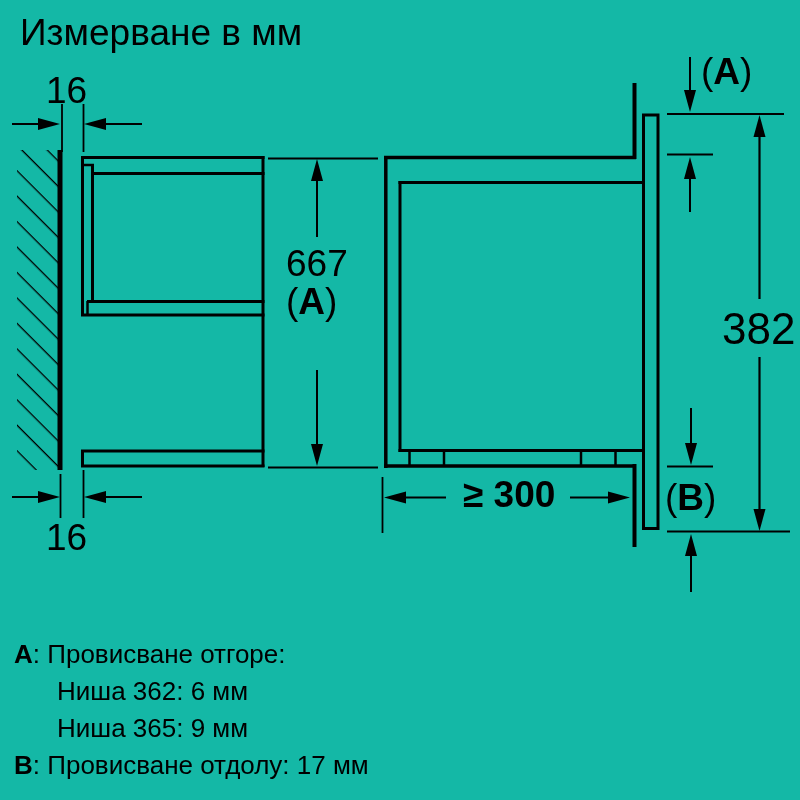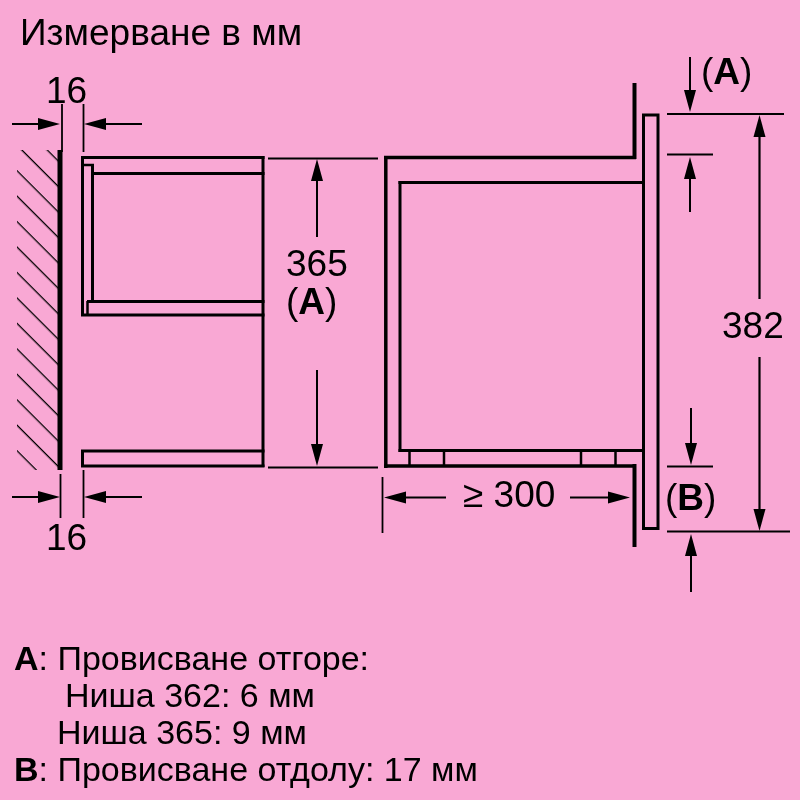--- a/index.html
+++ b/index.html
@@ -1,29 +1,29 @@
 <!DOCTYPE html>
 <html><head>
 <meta charset="utf-8">
 <style>
   html,body{margin:0;padding:0;background:#ffffff;}
   .stage{
-    position:relative;width:800px;height:800px;background:#f9a8d4;overflow:hidden;
+    position:relative;width:800px;height:800px;background:#14b8a6;overflow:hidden;
     font-family:"Liberation Sans","DejaVu Sans",sans-serif;color:#000;
   }
   .stage svg{position:absolute;left:0;top:0;}
   .lbl{
     position:absolute;font-size:37px;line-height:1;white-space:nowrap;color:#000;
     letter-spacing:0px;
   }
   .lbl .bold, .legend-line .key{font-weight:bold;}
   .lbl-center{text-align:right;}
   .dim-stack div{height:38px;}
-  .legend-line{position:absolute;font-size:34px;line-height:1;white-space:nowrap;color:#000;}
-  .big{font-size:37px;}
+  .legend-line{position:absolute;font-size:26px;line-height:1;white-space:nowrap;color:#000;}
+  .big{font-size:44px;}
 </style>
 </head>
 <body>
 
 <div class="stage">
 
   <svg width="800" height="800" viewBox="0 0 800 800" aria-hidden="true">
     <defs>
       <pattern id="hatch" patternUnits="userSpaceOnUse" width="18" height="18" patternTransform="rotate(45)">
         <line x1="0" y1="0" x2="18" y2="0" stroke="#000" stroke-width="2.6"></line>
@@ -136,32 +136,32 @@
       <line x1="570" y1="497.5" x2="608" y2="497.5" stroke-width="2"></line>
       <polygon points="630,497.5 608,491.5 608,503.5" fill="#000" stroke="none"></polygon>
     </g>
   </svg>
 
   <div class="lbl" style="left:20px;top:14px;">Измерване в мм</div>
 
   <div class="lbl lbl-center" style="left:46px;top:72px;width:41px;">16</div>
 
   <div class="lbl dim-stack" style="left:286px;top:245px;">
-    <div>365</div>
+    <div>667</div>
     <div><span>(</span><span class="bold">A</span><span>)</span></div>
   </div>
 
   <div class="lbl" style="left:701px;top:53px;"><span>(</span><span class="bold">A</span><span>)</span></div>
 
   <div class="lbl big" style="left:722px;top:307px;">382</div>
 
-  <div class="lbl" style="left:463px;top:476px;">≥ 300</div>
+  <div class="lbl" style="left:463px;top:476px;font-weight:bold;">≥ 300</div>
 
   <div class="lbl" style="left:665px;top:479px;"><span>(</span><span class="bold">B</span><span>)</span></div>
 
   <div class="lbl lbl-center" style="left:46px;top:519px;width:41px;">16</div>
 
   <div class="legend-line" style="left:14px;top:641px;"><span class="key">A</span><span>: Провисване отгоре:</span></div>
-  <div class="legend-line" style="left:57px;top:678px;margin-left:8px;">Ниша 362: 6 мм</div>
+  <div class="legend-line" style="left:57px;top:678px;">Ниша 362: 6 мм</div>
   <div class="legend-line" style="left:57px;top:715px;">Ниша 365: 9 мм</div>
   <div class="legend-line" style="left:14px;top:752px;"><span class="key">B</span><span>: Провисване отдолу: 17 мм</span></div>
 
 </div>
 
 </body></html>

